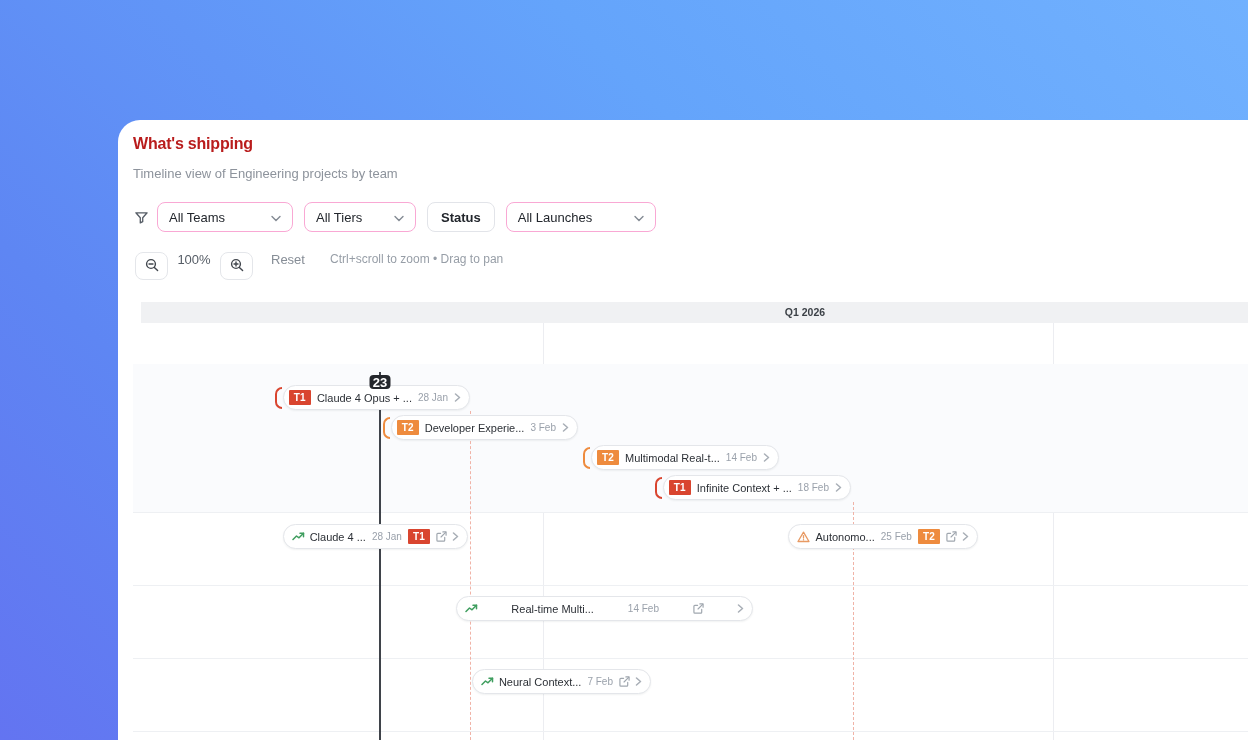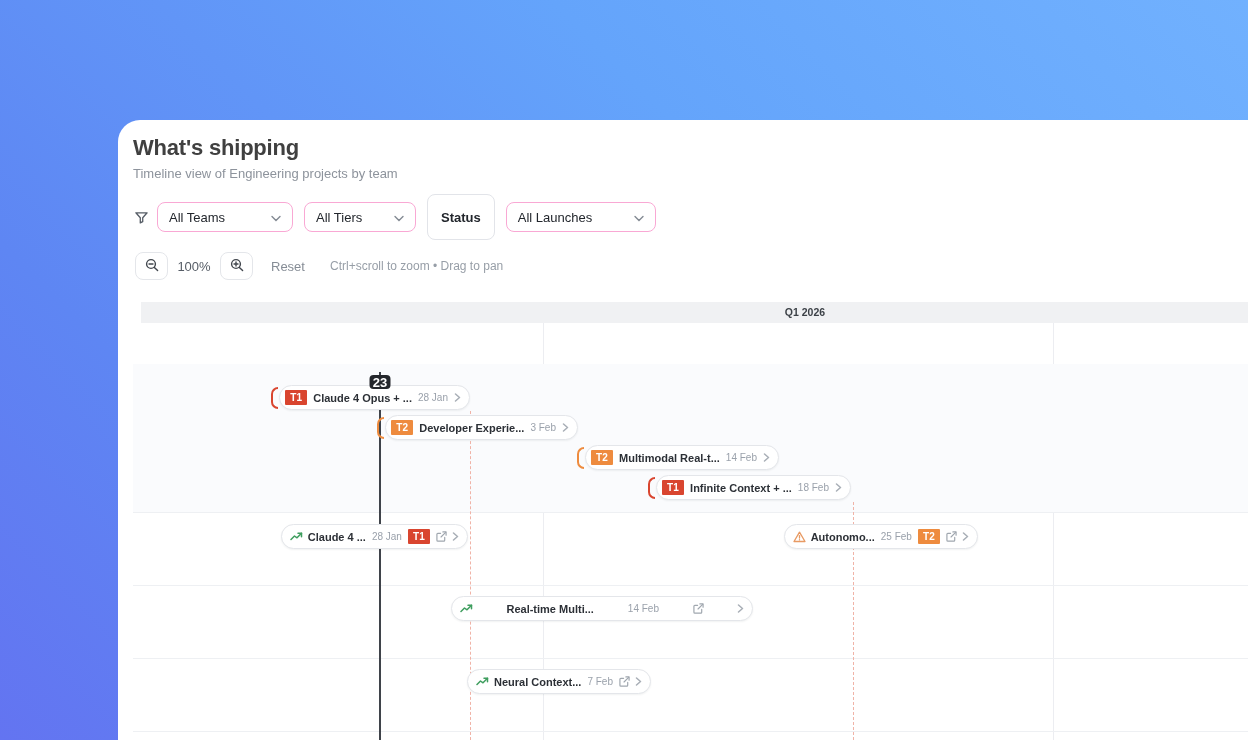--- a/index.html
+++ b/index.html
@@ -9,40 +9,40 @@
     background:linear-gradient(225deg,#71b1fe 0%,#64a4fb 35%,#5e86f3 75%,#6374f1 100%);
   }
   .canvas { position:relative; width:1248px; height:740px; }
 
   .card {
     position:absolute; left:118px; top:120px; width:1130px; height:620px;
     background:#ffffff; border-top-left-radius:22px; overflow:hidden;
   }
 
   
-  .page-title { position:absolute; left:15px; top:15px; font-size:22px; font-weight:700; color:#404040; letter-spacing:-0.2px; }
+  .page-title { position:absolute; left:15px; top:15px; font-size:16px; font-weight:700; color:#b91c1c; letter-spacing:-0.2px; }
   .page-subtitle { position:absolute; left:15px; top:46px; font-size:13px; color:#8d939c; }
 
   
   .filter-bar { position:absolute; left:15px; top:82px; height:30px; display:flex; align-items:center; }
   .funnel-wrap { width:16px; height:16px; margin-right:8px; display:flex; align-items:center; justify-content:center; }
   .select {
     height:30px; background:#fff; border:1px solid #f9a8d4; border-radius:8px;
     display:flex; align-items:center; justify-content:space-between;
     padding:0 11px; margin-right:11px; font-size:13px; color:#22262c; cursor:pointer;
   }
   .select .chev-down { margin-left:10px; }
   .btn-plain {
-    height:46px; background:#fff; border:1px solid #e2e4e9; border-radius:8px;
+    height:30px; background:#fff; border:1px solid #e2e4e9; border-radius:8px;
     display:flex; align-items:center; justify-content:center;
     padding:8px 13px; margin-right:11px; font-size:13px; font-weight:600; color:#22262c; cursor:pointer;
   }
 
   
-  .zoom-bar { position:absolute; left:17px; top:132px; height:28px; display:flex; align-items:center; }
+  .zoom-bar { position:absolute; left:17px; top:132px; height:28px; display:flex; align-items:flex-start; }
   .zoom-btn { width:33px; height:28px; background:#fff; border:1px solid #e4e6ea; border-radius:8px; display:flex; align-items:center; justify-content:center; cursor:pointer; }
   .zoom-level { width:52px; text-align:center; font-size:13px; color:#565d66; }
   .zoom-reset { margin-left:18px; font-size:13px; color:#868d96; cursor:pointer; }
   .zoom-hint { margin-left:25px; font-size:12px; color:#979ea7; }
 
   
   .timeline { position:absolute; left:15px; top:182px; width:1115px; height:438px; }
   .q-row { position:absolute; left:8px; top:0; width:1115px; height:21px; background:#f0f1f3; }
   .q-label { position:absolute; left:664px; top:0; transform:translateX(-50%); line-height:21px; font-size:10.5px; font-weight:700; color:#3c4147; }
   .month-row { position:absolute; left:0; top:21px; width:1115px; height:41px; border-bottom:1px solid #e8eaee; background:#fff; }
@@ -62,21 +62,21 @@
   }
 
   .pill {
     position:absolute; height:25px; background:#fff; border:1px solid #e4e6ea; border-radius:13px;
     display:flex; align-items:center; white-space:nowrap; padding:0 8px 0 5px;
     box-shadow:0 1px 2px rgba(22,26,33,.06); cursor:pointer; z-index:3;
   }
   .launch-pill { padding:0 8px 0 8px; }
   .bracket { position:absolute; left:-9px; top:50%; transform:translateY(-50%); width:7px; height:22px; border:2px solid; border-right:none; border-radius:9px 0 0 9px; }
   .tier-badge { font-size:10px; font-weight:700; color:#fff; padding:2.5px 5px; border-radius:1px; line-height:1; letter-spacing:.2px; }
-  .pill-name { font-size:11px; font-weight:700; color:#2c3036; margin:0 6px 0 6px; }
+  .pill-name { font-size:11px; font-weight:400; color:#2c3036; margin:0 6px 0 6px; }
   .launch-pill .pill-name { margin:0 6px 0 5px; }
   .pill-date { font-size:10px; color:#9aa1ab; margin-right:6px; }
   .pill-icon { display:flex; align-items:center; }
   .pill .ext { margin-right:5px; display:flex; align-items:center; }
   .pill .chev-right { display:flex; align-items:center; }
 </style>
 </head>
 <body>
 
 <div class="canvas">

